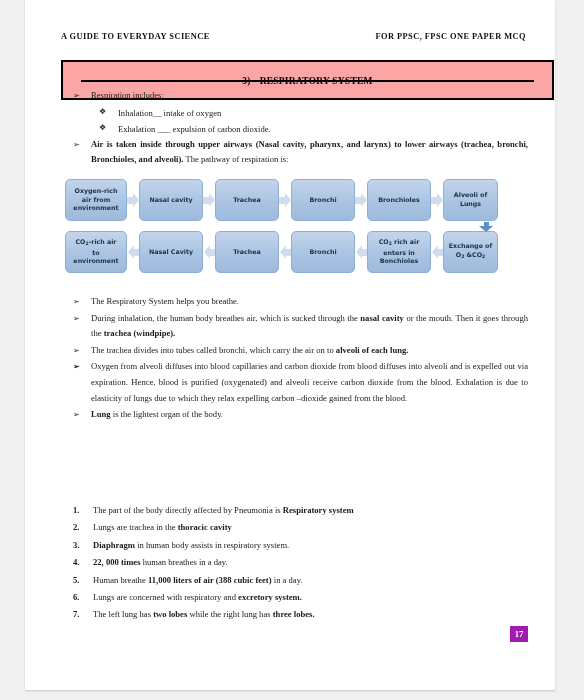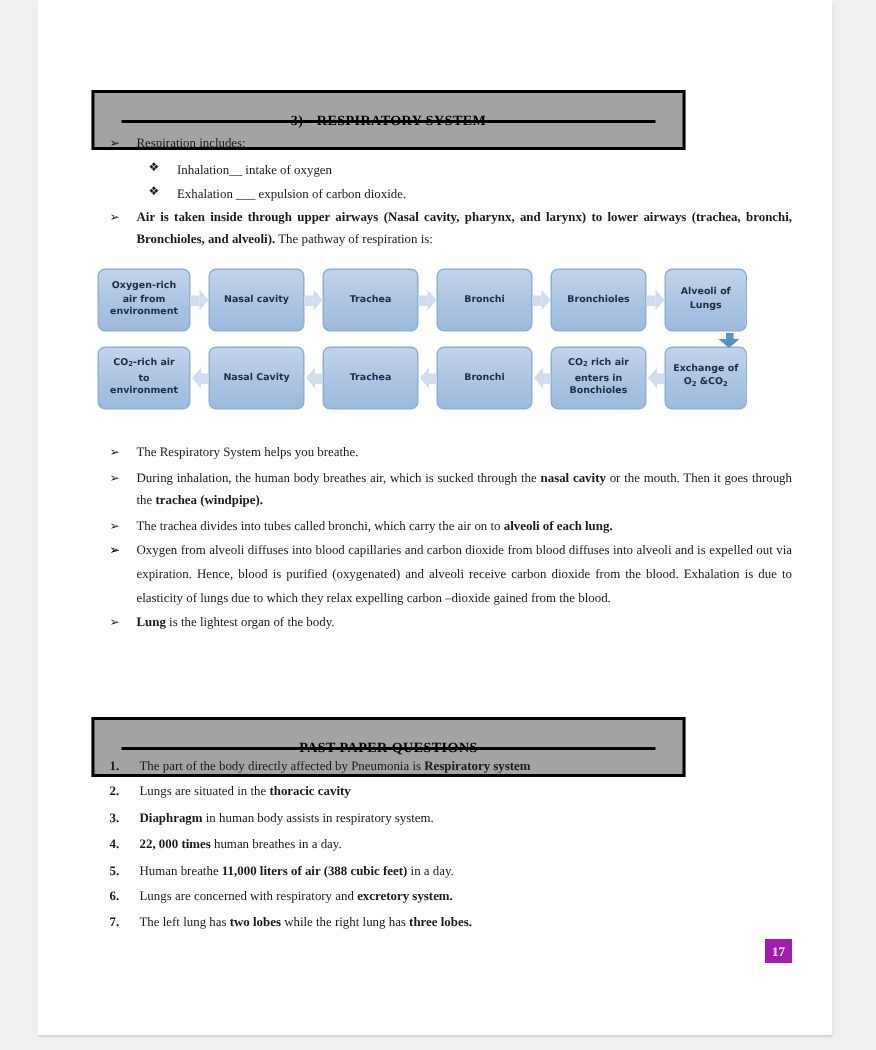--- a/index.html
+++ b/index.html
@@ -46,24 +46,24 @@
     letter-spacing: 0.45px;
     color: #111;
   }
   .runhead span { white-space: nowrap; }
   .runhead .rh-right { margin-right: 2px; }
 
   
   .banner {
     position: absolute;
     left: 0;
-    width: 396px;
+    width: 493px;
     box-sizing: border-box;
     border: 2.6px solid #000;
-    background: #a3a3a3;
+    background: #fca5a5;
     padding: 18px;
   }
   .banner-inner {
     border: 0.8px solid #000;
     height: 100%;
     box-sizing: border-box;
     display: flex;
     align-items: center;
     justify-content: center;
   }
@@ -266,20 +266,24 @@
     align-items: center;
     justify-content: center;
   }
 </style>
 </head>
 <body>
 
 <div class="page">
   <div class="page-inner">
 
+    <div class="runhead">
+      <span class="rh-left">A GUIDE TO EVERYDAY SCIENCE</span>
+      <span class="rh-right">FOR PPSC, FPSC ONE PAPER MCQ</span>
+    </div>
 
     <div class="banner" id="banner-section">
       <div class="banner-inner">
         <div class="banner-text">
           <span class="num">3)</span><span>RESPIRATORY SYSTEM</span>
         </div>
       </div>
     </div>
 
     <div class="blist" id="list-top">
@@ -376,34 +380,29 @@
       <div class="bitem">
         <span class="marker">➢</span>
         <span>Oxygen from alveoli diffuses into blood capillaries and carbon dioxide from blood diffuses into alveoli and is expelled out via expiration. Hence, blood is purified (oxygenated) and alveoli receive carbon dioxide from the blood. Exhalation is due to elasticity of lungs due to which they relax expelling carbon –dioxide gained from the blood.</span>
       </div>
       <div class="bitem">
         <span class="marker">➢</span>
         <b>Lung</b><span> is the lightest organ of the body.</span>
       </div>
     </div>
 
-    <div class="banner" id="banner-ppq">
-      <div class="banner-inner">
-        <div class="banner-text">PAST PAPER QUESTIONS</div>
-      </div>
-    </div>
 
     <div class="qlist">
       <div class="qitem">
         <span class="qnum">1.</span>
         <span>The part of the body directly affected by Pneumonia is </span><b>Respiratory system</b>
       </div>
       <div class="qitem">
         <span class="qnum">2.</span>
-        <span>Lungs are situated in the </span><b>thoracic cavity</b>
+        <span>Lungs are trachea in the </span><b>thoracic cavity</b>
       </div>
       <div class="qitem">
         <span class="qnum">3.</span>
         <b>Diaphragm</b><span> in human body assists in respiratory system.</span>
       </div>
       <div class="qitem">
         <span class="qnum">4.</span>
         <b>22, 000 times</b><span> human breathes in a day.</span>
       </div>
       <div class="qitem">

